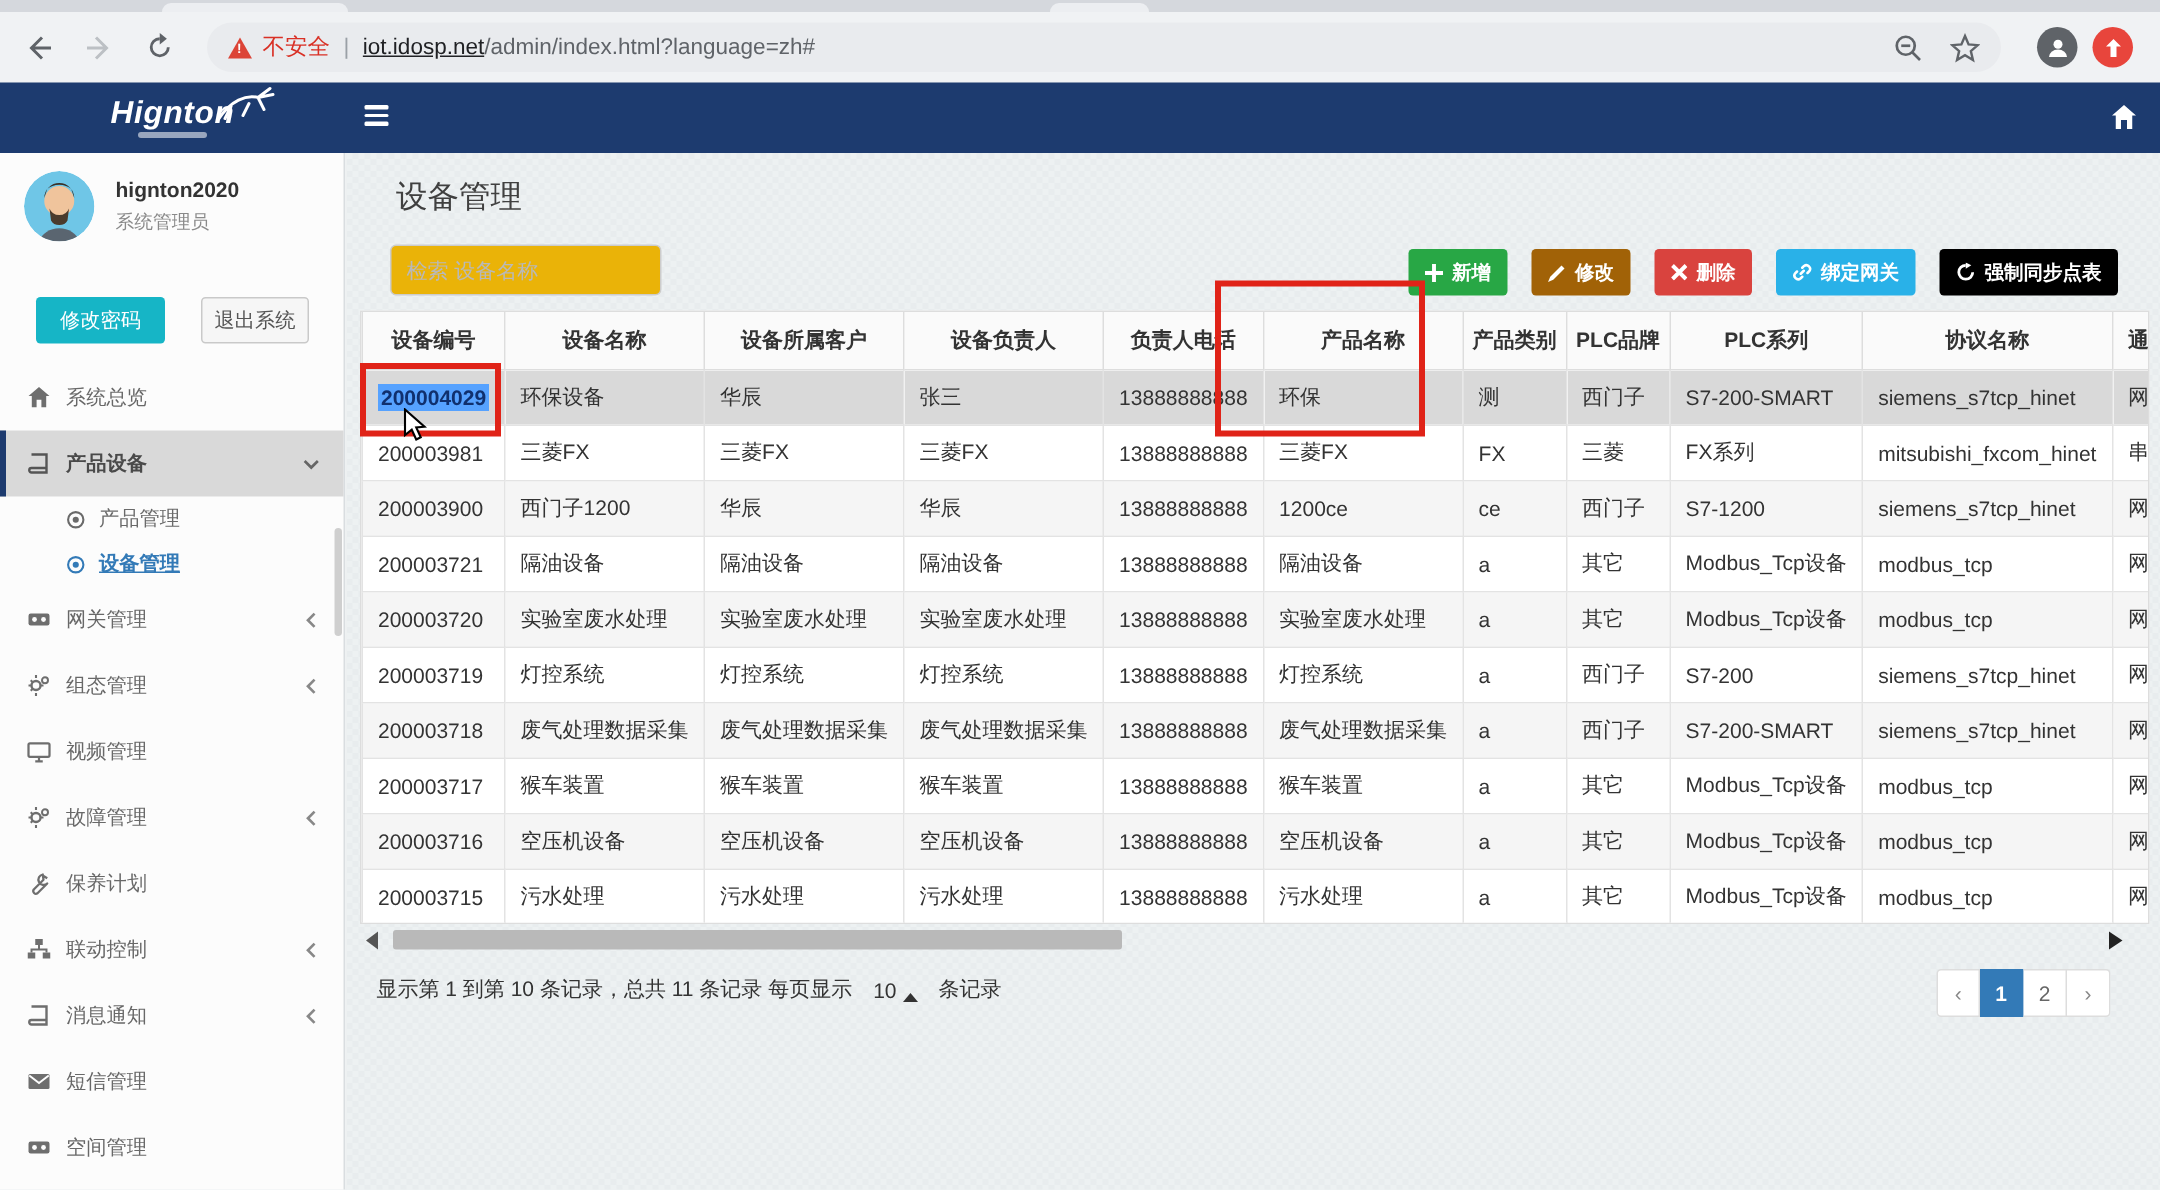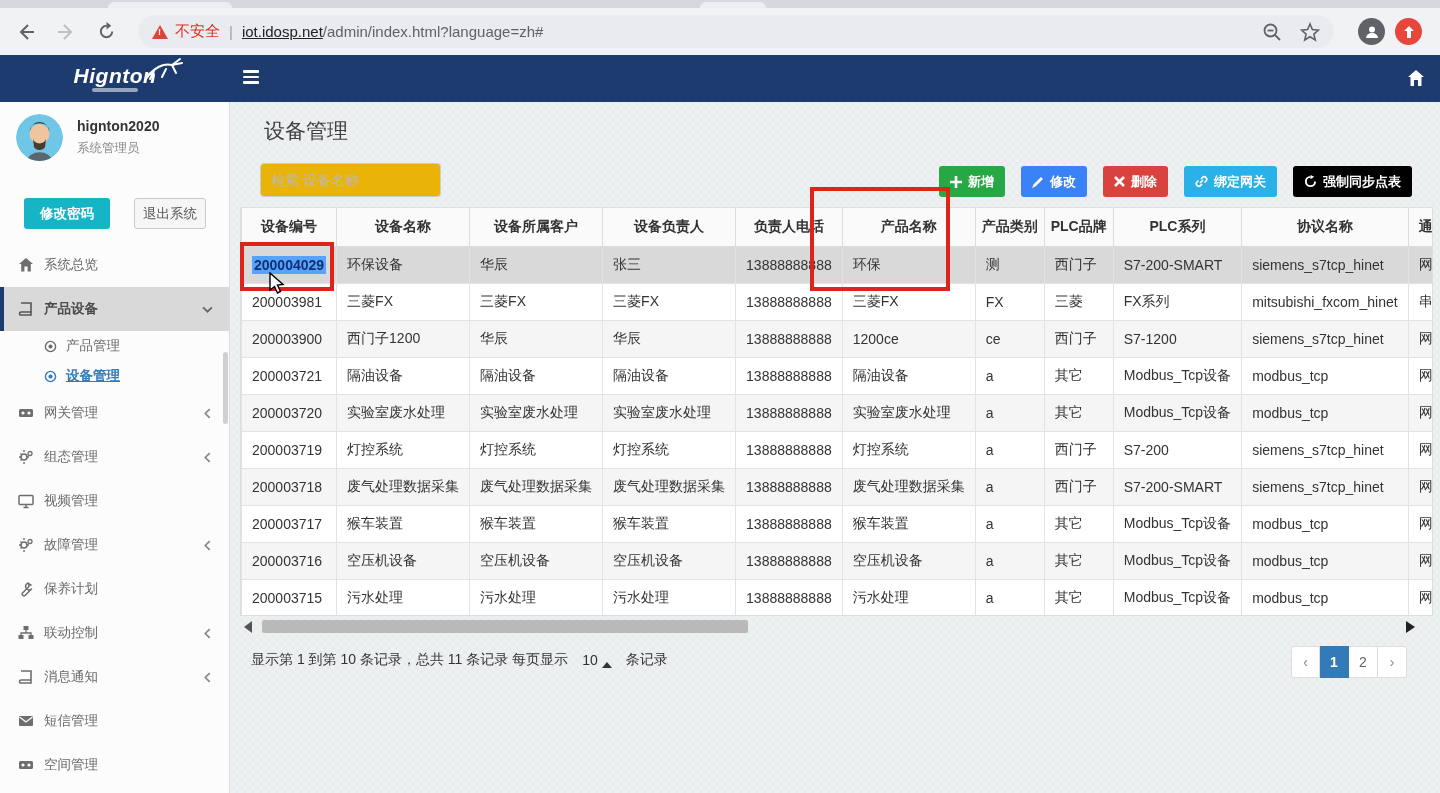--- a/index.html
+++ b/index.html
@@ -33,21 +33,21 @@
   .header-home { position:absolute; right:15px; top:14px; cursor:pointer; }
 
   
   .sidebar { position:absolute; left:0; top:102px; width:230px; height:691px; background:#fcfcfc; border-right:1px solid #d9dde0; }
   .user-panel { height:78px; padding:12px 0 0 16px; display:flex; }
   .avatar { width:47px; height:47px; border-radius:50%; overflow:hidden; flex:0 0 47px; }
   .user-meta { padding:4px 0 0 14px; }
   .user-name { font-size:14px; font-weight:bold; color:#333; margin-bottom:6px; }
   .user-role { font-size:12.5px; color:#8a8a8a; }
   .account-buttons { height:63px; padding:18px 0 0 24px; display:flex; gap:24px; }
-  .btn-teal { width:86px; height:31px; background:#16b5c6; color:#fff; font-size:13.5px; font-weight:bold; border:none; border-radius:3px; cursor:pointer; font-family:inherit; }
+  .btn-teal { width:86px; height:31px; background:#16b5c6; color:#fff; font-size:13.5px; font-weight:normal; border:none; border-radius:3px; cursor:pointer; font-family:inherit; }
   .btn-logout { width:72px; height:31px; background:#f6f6f6; color:#555; font-size:13.5px; border:1px solid #c9c9c9; border-radius:3px; cursor:pointer; font-family:inherit; }
   .nav-item { height:44px; display:flex; align-items:center; padding:0 16px 0 18px; color:#686868; font-size:13.5px; cursor:pointer; }
   .nav-item.active { background:#d9d9d9; border-left:4px solid #1d3b6f; padding-left:14px; color:#4a4a4a; font-weight:bold; }
   .nav-icon { width:26px; display:inline-flex; color:#6e6e6e; }
   .nav-caret { margin-left:auto; color:#8a8a8a; display:flex; }
   .sub-item { height:30px; display:flex; align-items:center; padding-left:44px; font-size:13.5px; color:#6a6a6a; cursor:pointer; }
   .sub-item .nav-icon { width:22px; }
   .sub-item.current .sub-label { color:#337ab7; text-decoration:underline; font-weight:bold; }
   .side-scroll { position:absolute; right:1px; top:250px; width:5px; height:72px; background:#cfcfcf; border-radius:3px; }
 
@@ -57,21 +57,21 @@
     background-image:linear-gradient(45deg, rgba(140,150,160,.05) 25%, transparent 25%, transparent 75%, rgba(140,150,160,.05) 75%),
                      linear-gradient(45deg, rgba(140,150,160,.05) 25%, transparent 25%, transparent 75%, rgba(140,150,160,.05) 75%);
     background-size:8px 8px; background-position:0 0,4px 4px; }
   .page-title { position:absolute; left:264px; top:117px; font-size:21px; color:#404040; }
   .search-input { position:absolute; left:260px; top:163px; width:181px; height:34px; border:1px solid #ccc; border-radius:4px; padding:0 10px; font-size:14px; color:#555; background:#eab308; font-family:inherit; }
   .search-input::placeholder { color:#b9b9b9; }
   .action-bar { position:absolute; top:166px; left:968px; width:444px; height:31px; display:flex; justify-content:flex-end; gap:16px; }
   .abtn { height:31px; border:none; border-radius:3px; color:#fff; font-size:13px; font-weight:bold; padding:0 11px; display:flex; align-items:center; gap:6px; cursor:pointer; font-family:inherit; white-space:nowrap; }
   .abtn svg { flex:0 0 auto; }
   .btn-add { background:#28a745; }
-  .btn-edit { background:#3b82f6; }
+  .btn-edit { background:#a16207; }
   .btn-del { background:#d9433e; }
   .btn-bind { background:#29b1e8; }
   .btn-sync { background:#000000; }
 
   
   .table-wrap { position:absolute; left:240px; top:207px; width:1193px; height:409px; overflow:hidden; background:#fff; border:1px solid #ddd; }
   table.grid { border-collapse:collapse; table-layout:fixed; }
   .grid th { height:38px; font-size:14px; font-weight:bold; color:#333; text-align:center; border:1px solid #ddd; border-top:none; background:#fafafa; padding:0 6px; overflow:hidden; white-space:nowrap; }
   .grid td { height:37px; font-size:14px; color:#333; border:1px solid #e3e3e3; padding:0 10px; overflow:hidden; white-space:nowrap; }
   .grid tr:nth-child(odd) td { background:#f5f5f5; }

